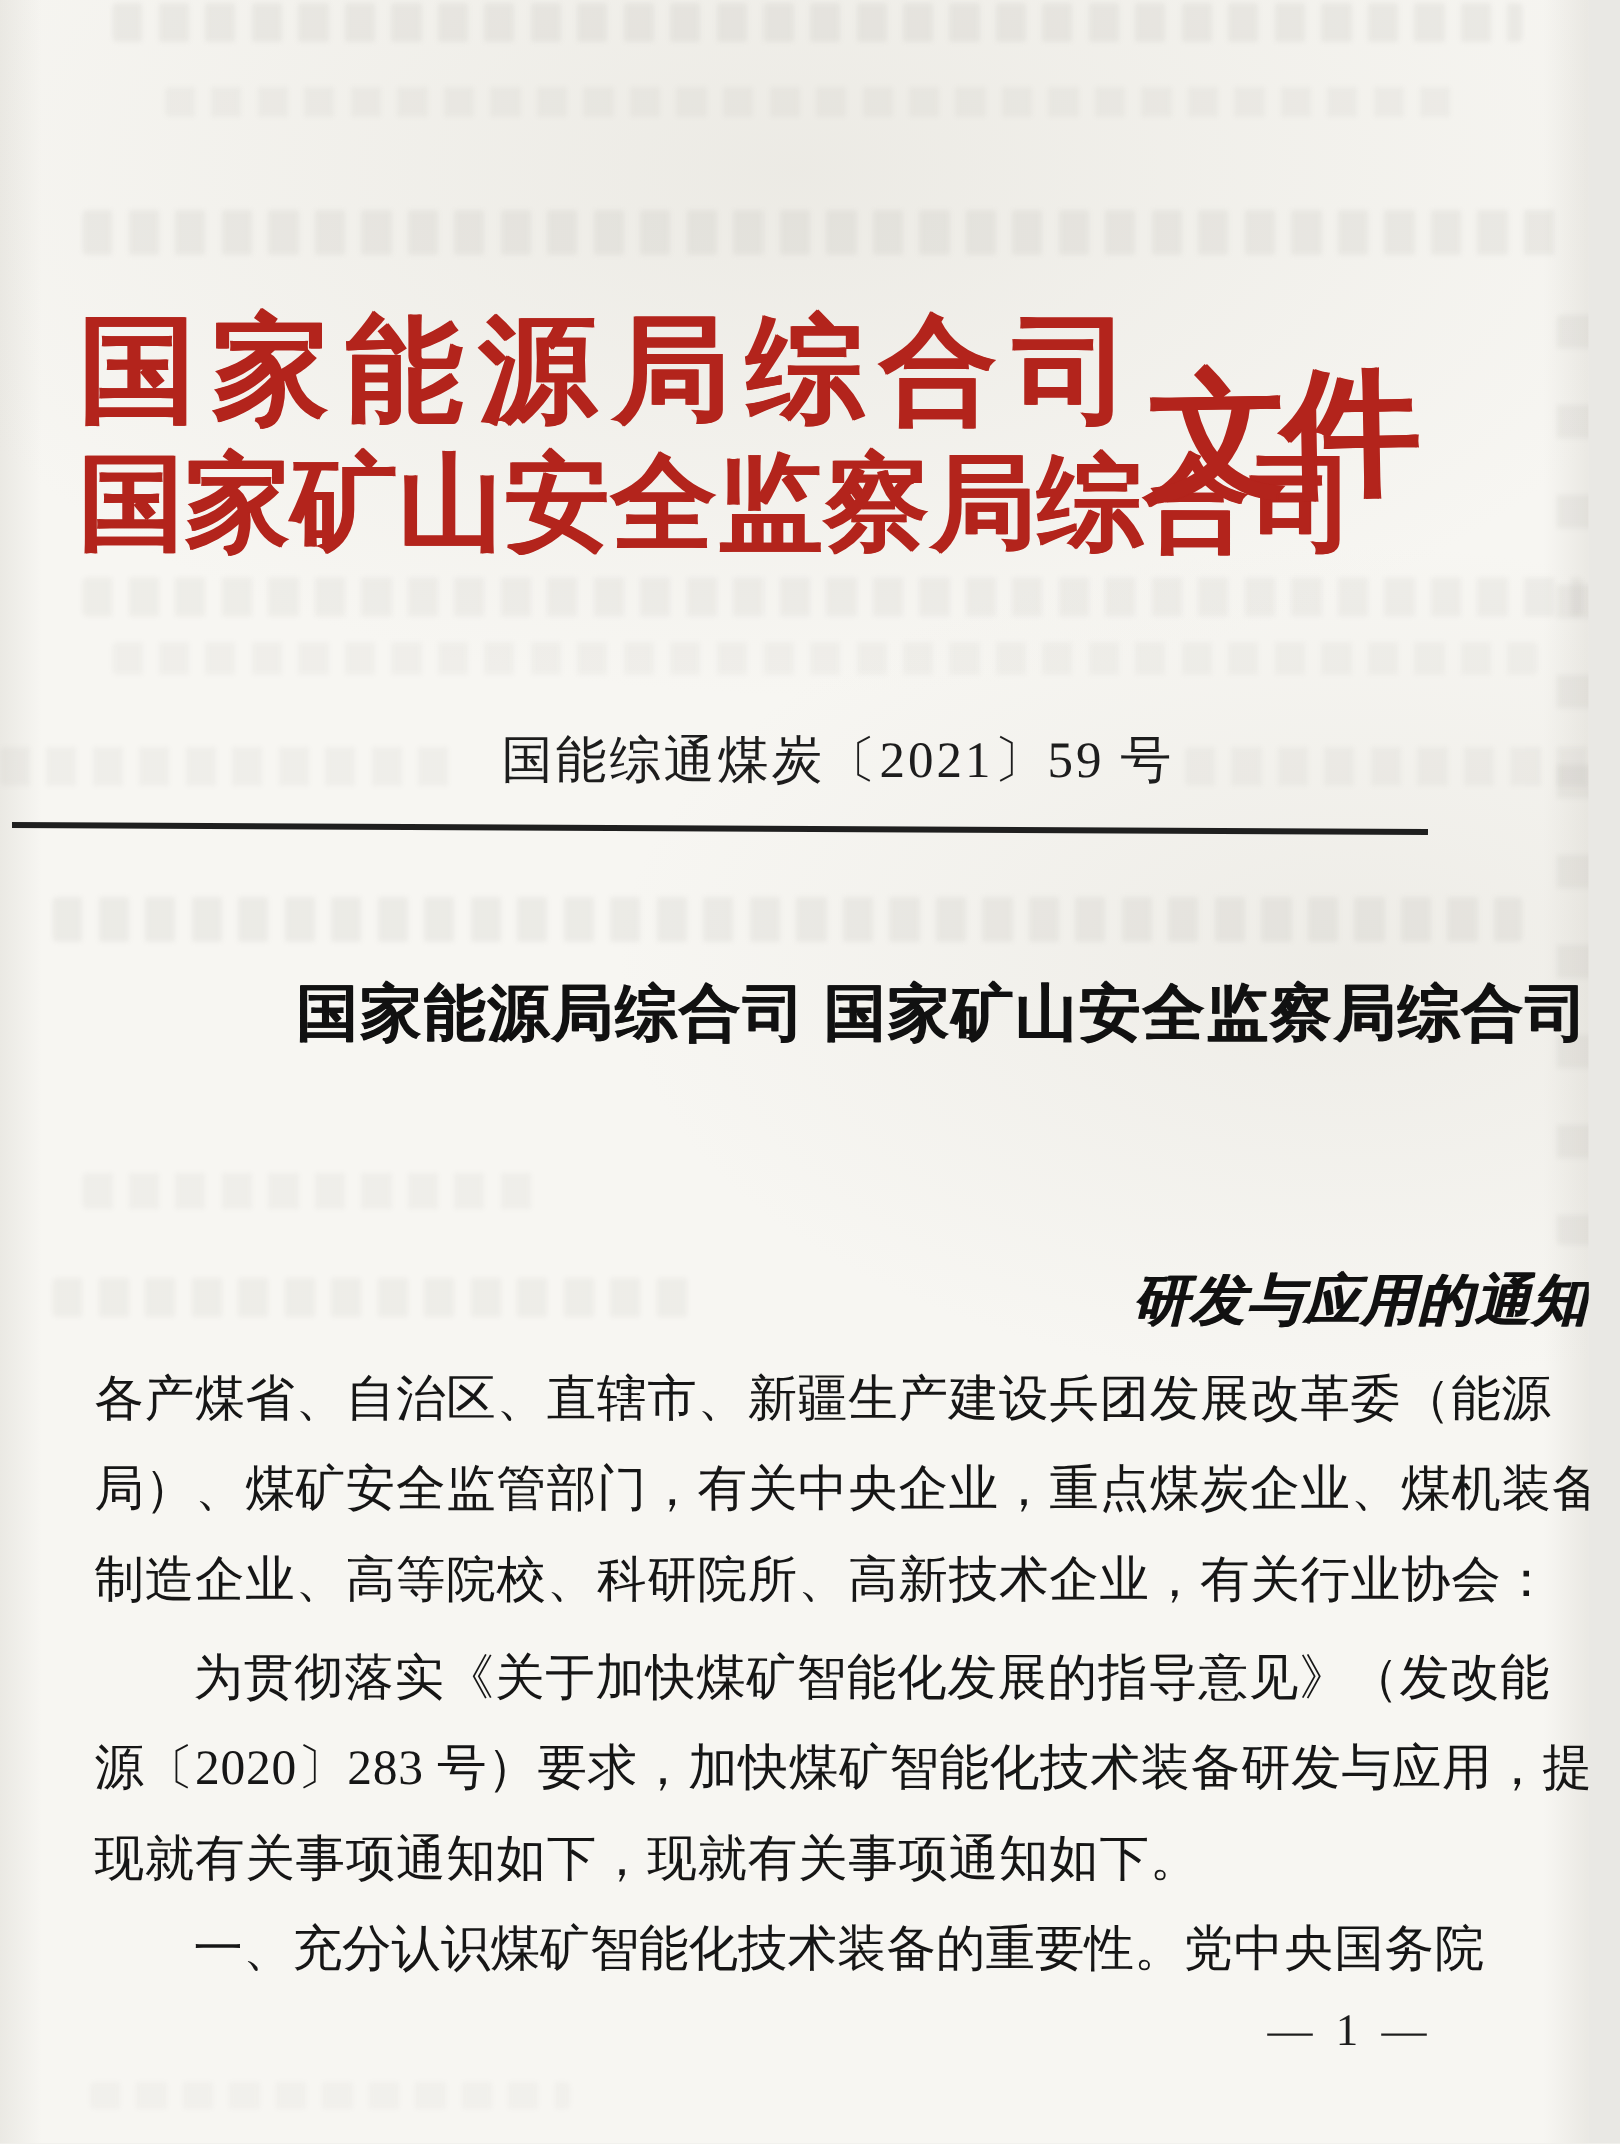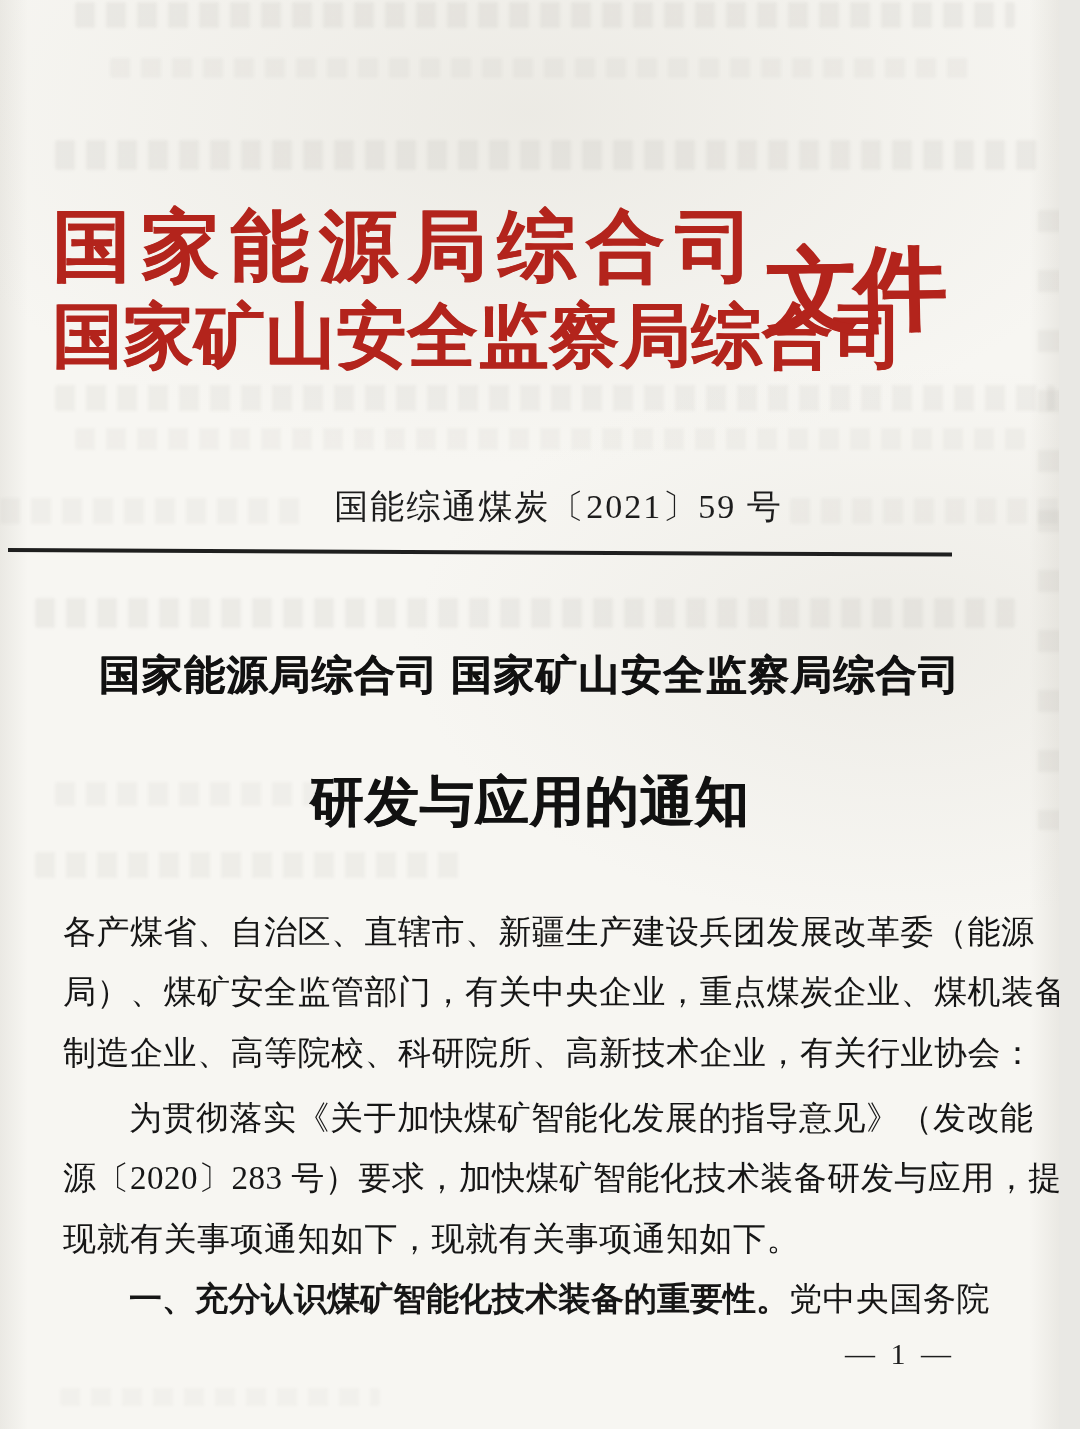--- a/index.html
+++ b/index.html
@@ -74,47 +74,47 @@
   .rule {
     position: absolute;
     left: 8px; top: 548px;
     width: 944px; height: 3.5px;
     background: #1f1f1f;
     transform: rotate(0.28deg);
     transform-origin: left center;
   }
   .title-line {
     left: 0; width: 100%;
-    text-align: center;
+    text-align: right;
     font-weight: 900;
     color: #111;
     text-shadow: 0.8px 0 0 #111;
   }
   .title-1 { top: 648px; font-size: 41px; letter-spacing: 1.5px; }
   .title-2 { top: 724px; font-size: 43px; letter-spacing: 1px; }
-  .title-3 { top: 766px; font-size: 54px; letter-spacing: 1px; }
+  .title-3 { top: 842px; font-size: 37px; letter-spacing: 1px; font-style: italic; }
 
   .body-line {
     left: 63px; width: 996px;
     font-size: 33px;
     letter-spacing: 0.5px;
     color: #161616;
     white-space: nowrap;
   }
   .indent { padding-left: 66px; }
   .b1 { top: 910px; }
   .b2 { top: 970px; }
   .b3 { top: 1031px; }
   .b4 { top: 1096px; }
   .b5 { top: 1156px; text-align: right; }
   .b6 { top: 1217px; }
   .b7 { top: 1277px; }
   .sec-heading {
     font-family: "Liberation Sans", "DejaVu Sans", sans-serif;
-    font-weight: 700;
+    font-weight: 400;
     letter-spacing: 0;
   }
   .page-number {
     left: 845px; top: 1337px;
     font-size: 30px;
     letter-spacing: 4px;
     color: #1d1d1d;
   }
 </style>
 </head>

